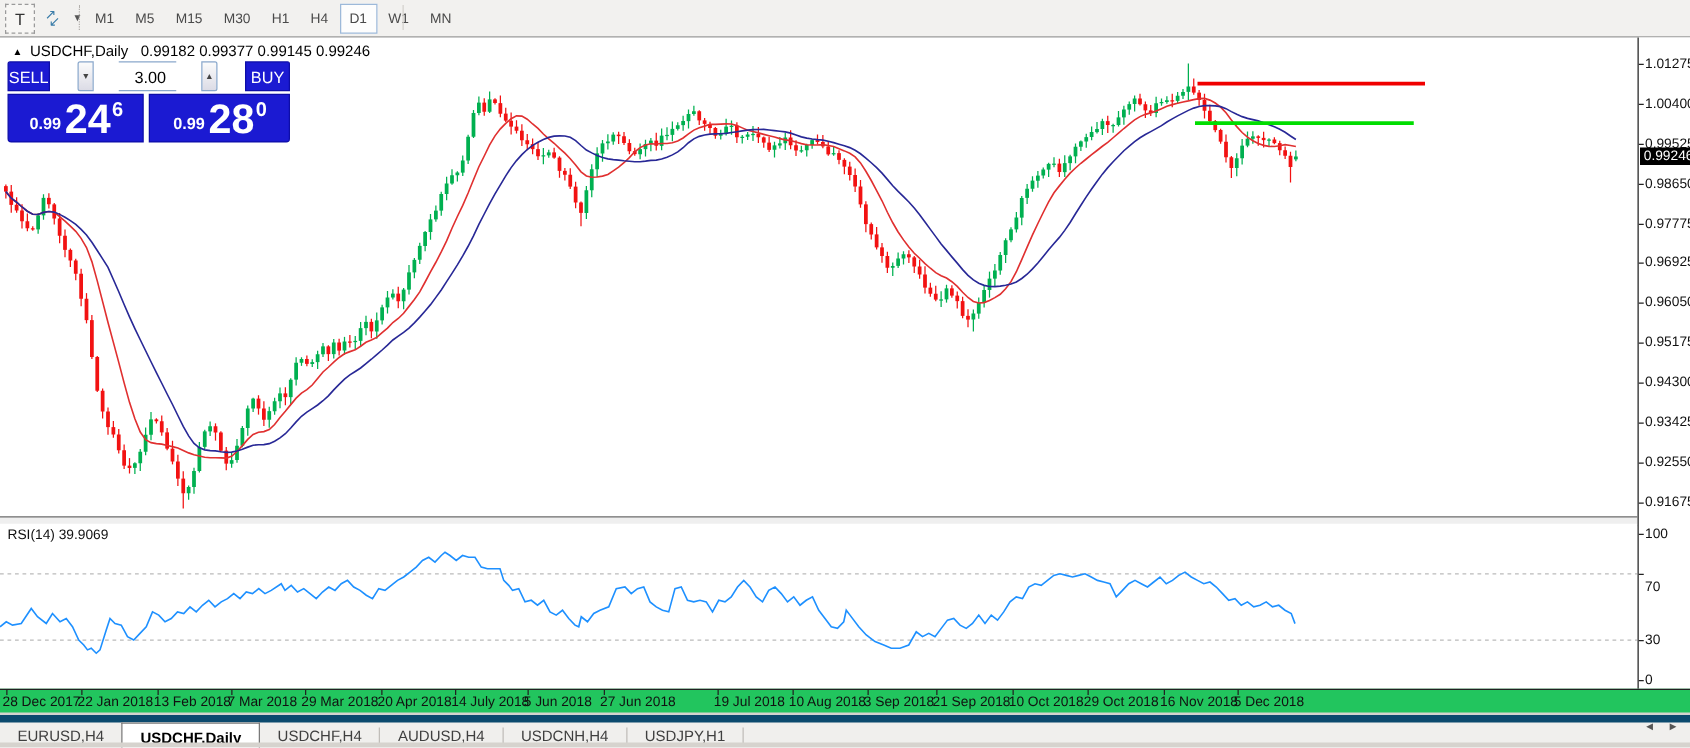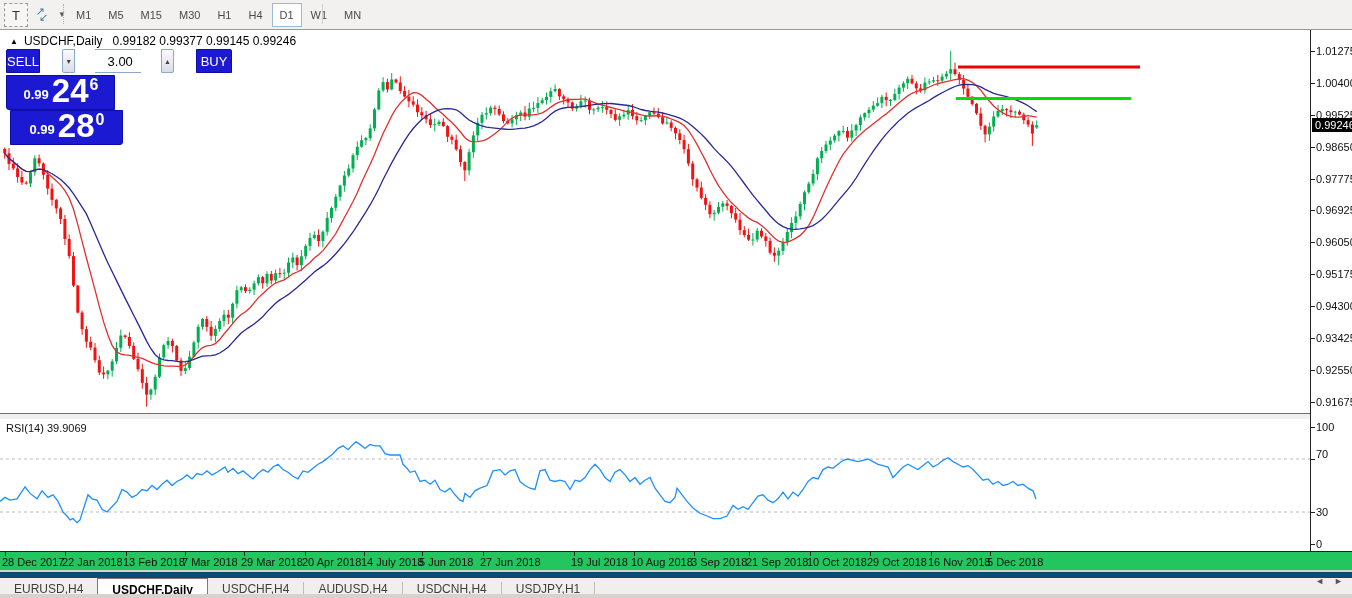--- a/index.html
+++ b/index.html
@@ -35,21 +35,21 @@
   #charthead{position:absolute;left:10px;top:4px;font-size:12px;color:#000;display:flex;align-items:center;}
   #collapse-tri{font-size:8px;margin-right:6px;color:#000;}
   #charthead .sym{margin-right:10px;}
   #tradepanel{position:absolute;left:6px;top:19px;width:226px;}
   #tprow1{display:flex;height:24px;gap:20px;}
   .bluebtn{background:#1b1ad2;color:#fff;font-size:13px;display:flex;align-items:center;justify-content:center;border:1px solid #0d0da8;box-sizing:border-box;}
   #sellbtn{width:53px;border-radius:2px 0 0 0;}
   #buybtn{width:56px;margin-left:2px;border-radius:0 2px 0 0;text-align:center;}
   .spinbtn{width:20px;background:linear-gradient(#fbfbfb,#dcdce6);border:1px solid #8aa8cc;box-sizing:border-box;display:flex;align-items:center;justify-content:center;font-size:7px;color:#444;}
   #volfield{width:68px;background:#fff;border:1px solid #8aa8cc;border-left:none;border-right:none;box-sizing:border-box;font-size:13px;color:#000;display:flex;align-items:center;justify-content:flex-end;padding-right:8px;}
-  #tprow2{display:flex;margin-top:2px;height:39px;flex-direction:column;}
+  #tprow2{display:flex;margin-top:2px;height:39px;}
   .quote{background:#1b1ad2;border:1px solid #0d0da8;box-sizing:border-box;color:#fff;display:flex;align-items:flex-end;justify-content:center;padding-bottom:3px;}
   #sellquote{width:109px;border-radius:0 0 0 3px;}
   #buyquote{width:113px;margin-left:4px;border-radius:0 0 3px 0;}
   .quote .small{font-size:13px;font-weight:bold;margin:0 3px 4px 0;}
   .quote .big{font-size:33px;font-weight:bold;line-height:30px;}
   .quote .sup{font-size:16px;font-weight:bold;position:relative;top:-12px;left:1px;}
   
   #tabgap{position:absolute;left:0;top:570px;width:1352px;height:2px;background:#d6d3ce;}
   #tabbar{position:absolute;left:0;top:572px;width:1352px;height:22px;background:#f0efed;border-top:6px solid #0c4a6e;display:flex;align-items:stretch;}
   .tab{display:flex;align-items:center;padding:0 14px;font-size:12px;color:#3f3f3f;white-space:nowrap;}
@@ -607,21 +607,21 @@
         <div class="pxtick" style="top:308px"></div>
      <div class="pxlabel" style="top:302px">0.93425</div>
         <div class="pxtick" style="top:340px"></div>
      <div class="pxlabel" style="top:334px">0.92550</div>
         <div class="pxtick" style="top:372px"></div>
      <div class="pxlabel" style="top:366px">0.91675</div>
         <div id="pricetag" style="top:88px">0.99246</div>
         <div class="pxtick" style="top:397px"></div>
      <div class="pxlabel" style="top:391px">100</div>
         <div class="pxtick" style="top:429px"></div>
-     <div class="pxlabel" style="top:418px">70</div>
+     <div class="pxlabel" style="top:434px">70</div>
         <div class="pxtick" style="top:482px"></div>
      <div class="pxlabel" style="top:476px">30</div>
         <div class="pxtick" style="top:514px"></div>
      <div class="pxlabel" style="top:508px">0</div>
       </div>
     <div id="dateaxis">
         <div class="dttick" style="left:5px"></div>
      <div class="dtlabel" style="left:2px">28 Dec 2017</div>
         <div class="dttick" style="left:65px"></div>
      <div class="dtlabel" style="left:62px">22 Jan 2018</div>

